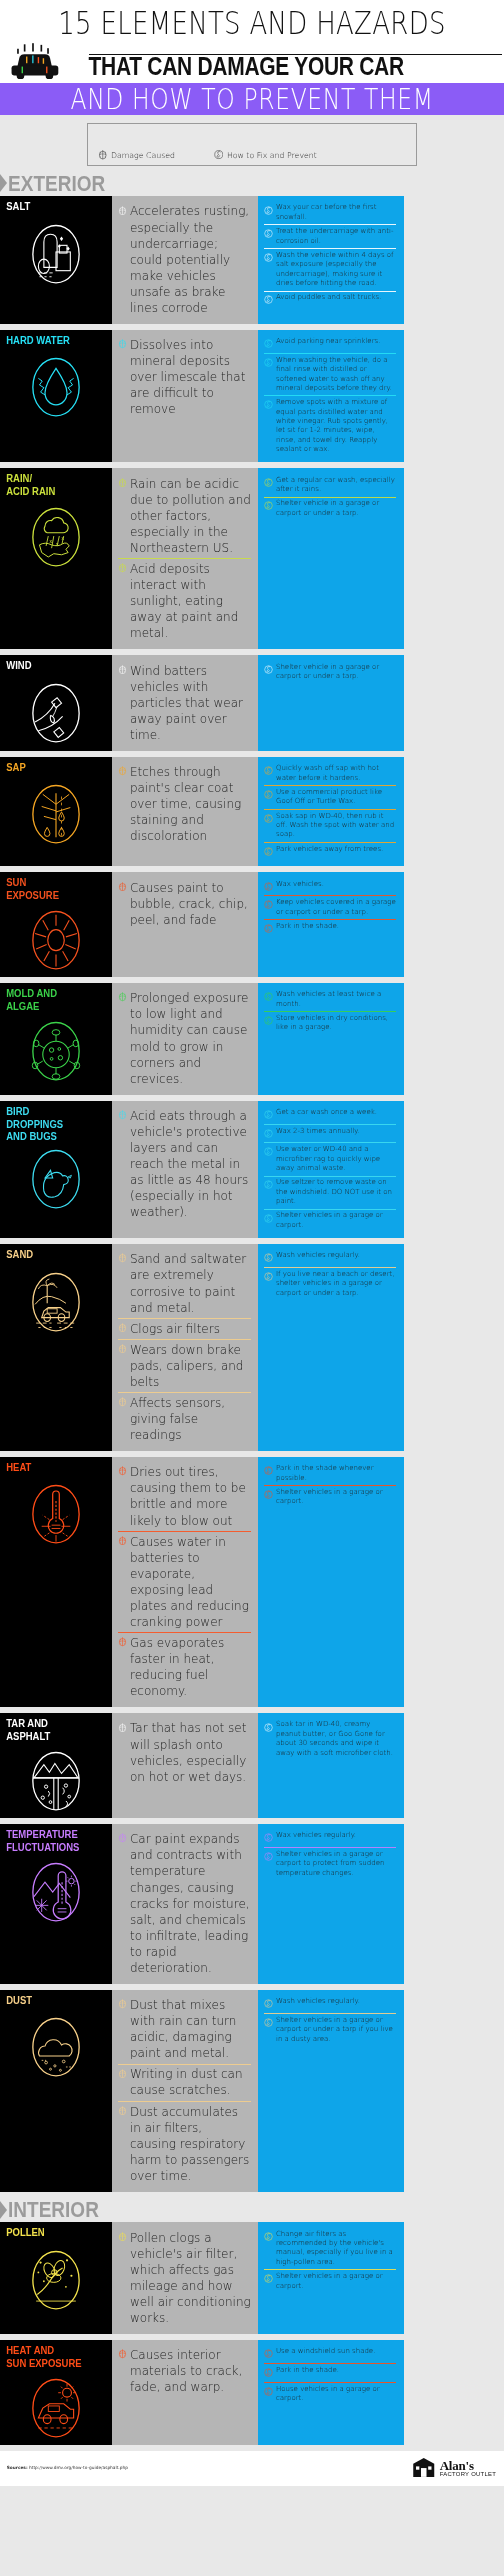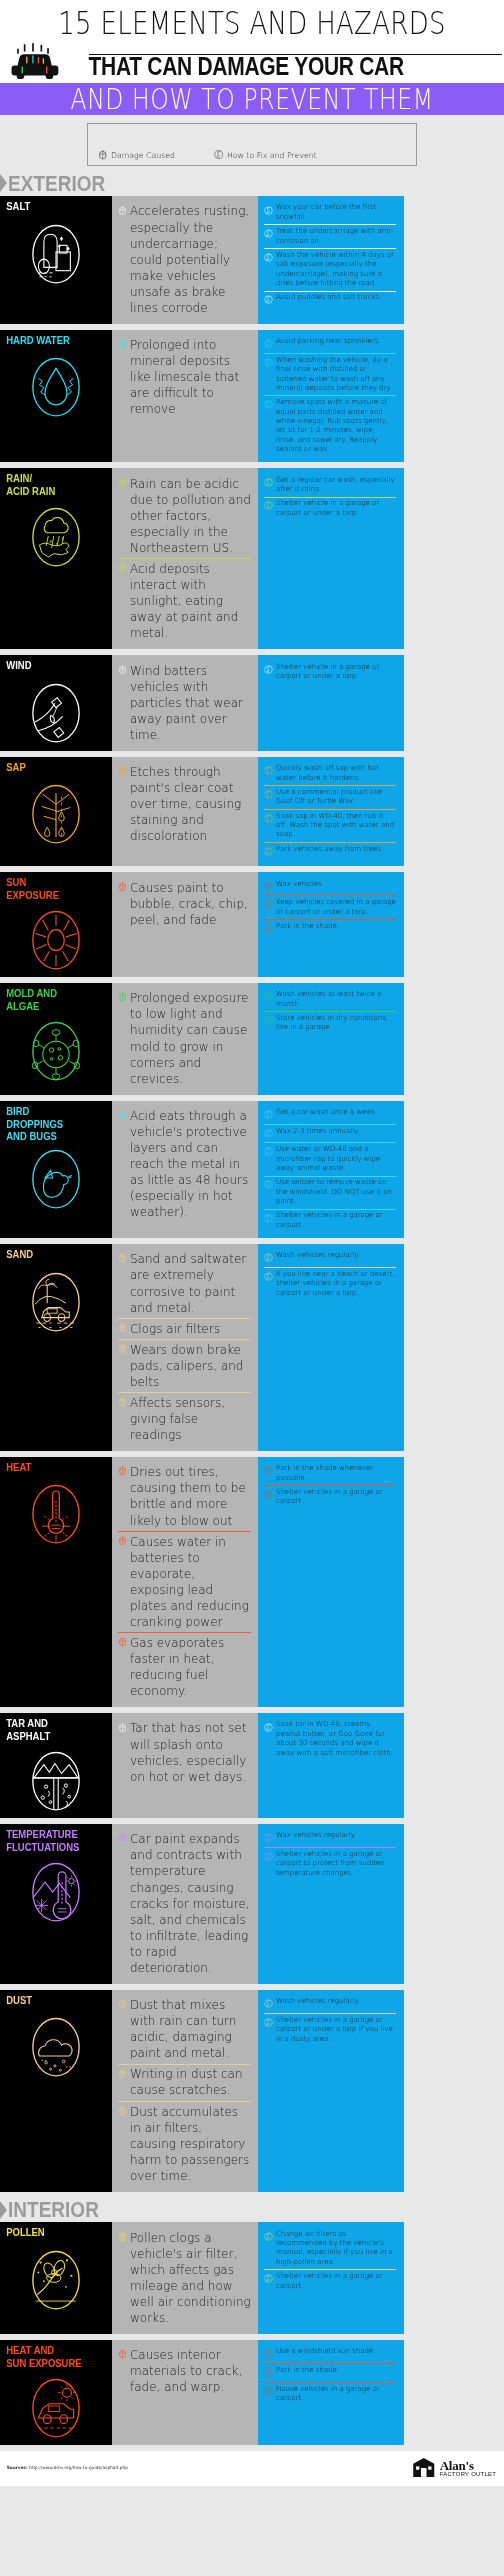--- a/index.html
+++ b/index.html
@@ -345,21 +345,21 @@
         </div>
         <div class="col-damage">
         <div class="bullet">
           <span class="bicon"><svg width="9" height="10.6" viewBox="0 0 17 19">
               <ellipse cx="8.5" cy="11" rx="6" ry="7" fill="none" stroke="#26e0f5" stroke-width="1"></ellipse>
               <line x1="8.5" y1="2" x2="8.5" y2="18" stroke="#26e0f5" stroke-width="1"></line>
               <line x1="4.5" y1="5" x2="4.5" y2="16" stroke="#26e0f5" stroke-width="0.7" stroke-dasharray="2,2"></line>
               <line x1="12.5" y1="5" x2="12.5" y2="16" stroke="#26e0f5" stroke-width="0.7" stroke-dasharray="2,2"></line>
               <line x1="2.5" y1="9" x2="14.5" y2="9" stroke="#26e0f5" stroke-width="0.7"></line>
             </svg></span>
-          <span class="btxt">Prolonged into mineral deposits like limescale that are difficult to remove</span>
+          <span class="btxt">Dissolves into mineral deposits over limescale that are difficult to remove</span>
         </div>
       </div>
         <div class="col-fix">
         <div class="bullet">
           <span class="bicon"><svg width="9" height="10.6" viewBox="0 0 17 19">
               <circle cx="8.5" cy="10" r="7.2" fill="none" stroke="#26e0f5" stroke-width="1"></circle>
               <path d="M11.5 5.5 a2.6 2.6 0 1 0 -3.2 3.8 l-2.6 3.4 a1.6 1.6 0 0 0 2.4 1.9 l2.4 -3.3" fill="none" stroke="#26e0f5" stroke-width="1"></path>
             </svg></span>
           <span class="btxt">Avoid parking near sprinklers.</span>
         </div>

